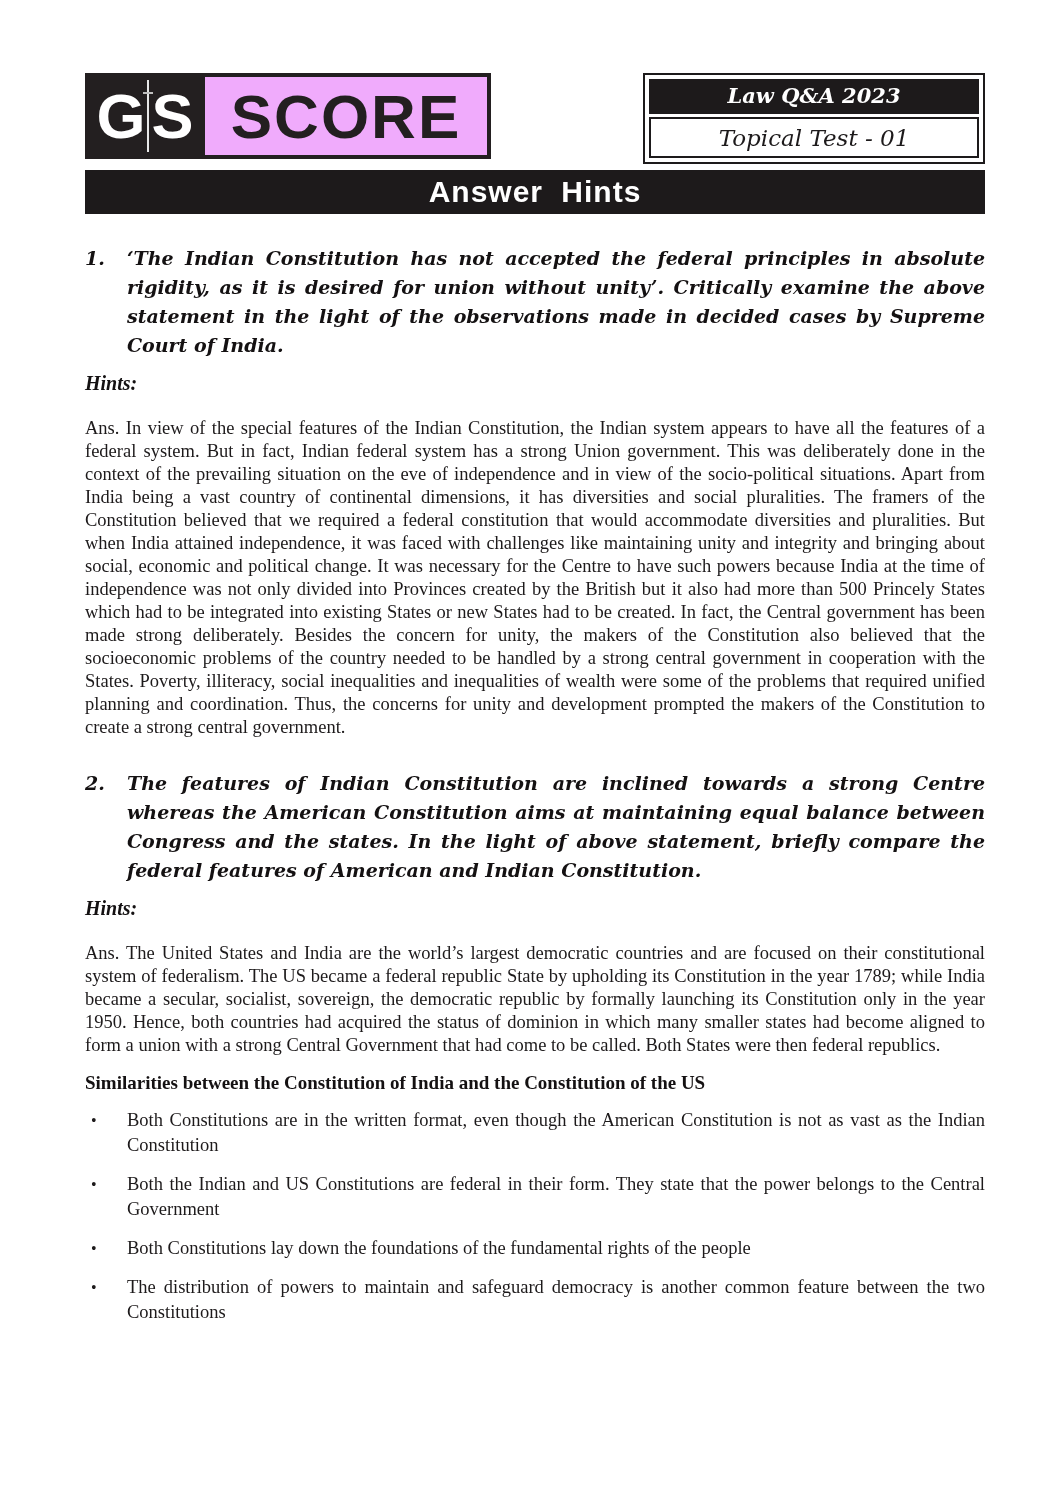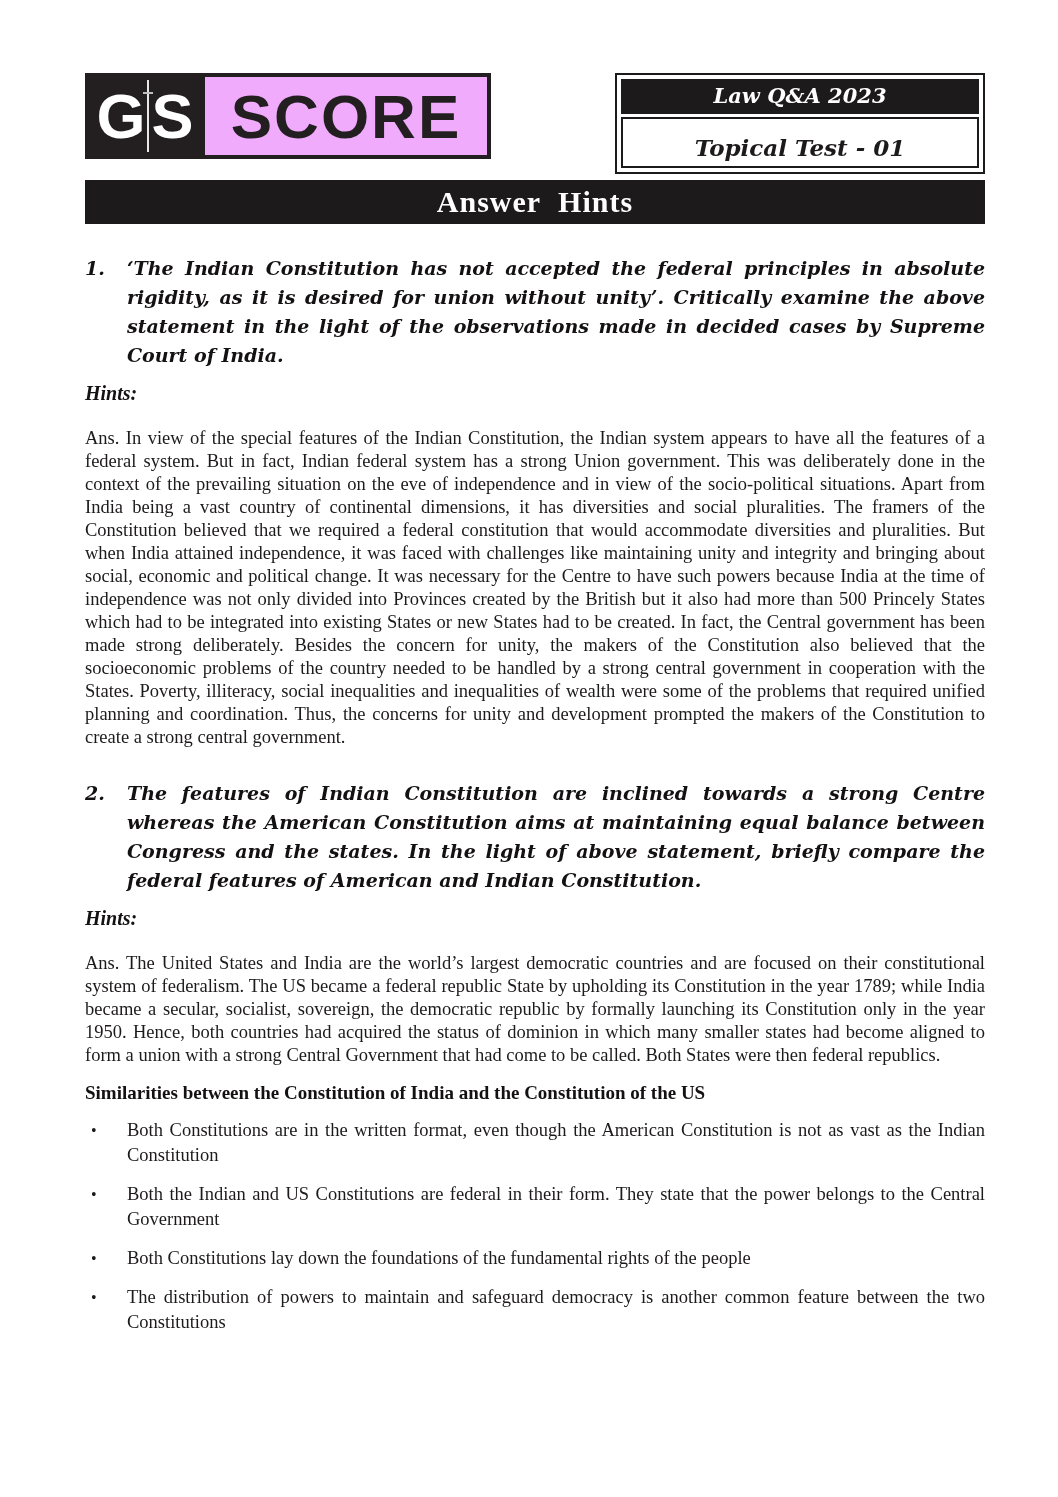--- a/index.html
+++ b/index.html
@@ -66,43 +66,43 @@
     display: flex;
     align-items: center;
     justify-content: center;
     font-family: "Liberation Sans", sans-serif;
     font-weight: bold;
     font-size: 62px;
     letter-spacing: 2px;
   }
 
   .qa-box {
-    width: 370px;
+    width: 342px;
     border: 2px solid #1d1a1b;
     padding: 4px;
   }
   .qa-top {
     background: #1d1a1b;
     color: #ffffff;
     text-align: center;
     font-family: "DejaVu Serif", serif;
     font-style: italic;
     font-weight: bold;
     font-size: 21px;
     padding: 4px 0 6px;
   }
   .qa-bottom {
     margin-top: 3px;
     border: 2px solid #1d1a1b;
     text-align: center;
     font-family: "DejaVu Serif", serif;
     font-style: italic;
-    font-weight: bold;
+    font-weight: normal;
     font-size: 23px;
-    padding: 15px 0 5px;
+    padding: 6px 0 5px;
     color: #1d1a1b;
   }
 
   
   .doc-title {
     margin-top: 90px;
     text-align: center;
     font-family: "Liberation Serif", serif;
     font-weight: bold;
     font-size: 44px;
@@ -111,21 +111,21 @@
     color: #1d1a1b;
   }
   .banner {
     margin-top: 6px;
     background: #1d1a1b;
     color: #ffffff;
     height: 44px;
     display: flex;
     align-items: center;
     justify-content: center;
-    font-family: Liberation Serif, serif;
+    font-family: Liberation Sans, sans-serif;
     font-weight: bold;
     font-size: 30px;
     letter-spacing: 1px;
     word-spacing: 9px;
   }
 
   
   .question {
     display: flex;
     margin-top: 30px;

